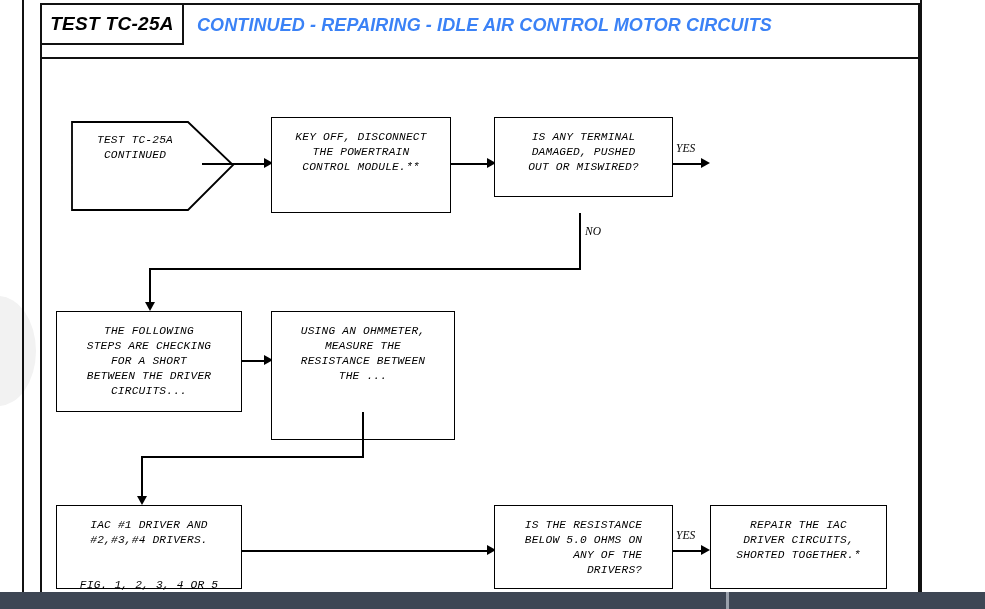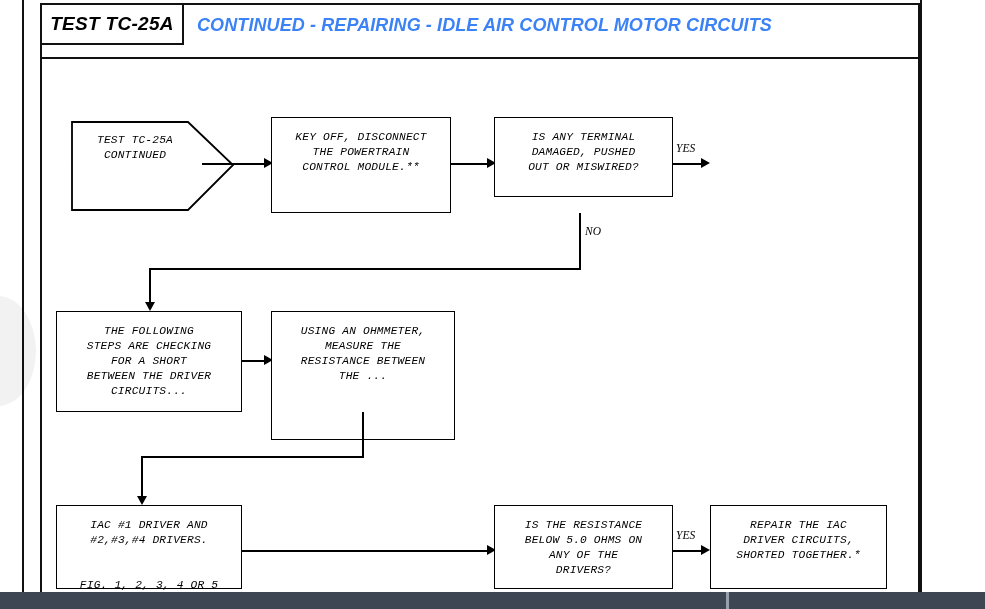--- a/index.html
+++ b/index.html
@@ -289,21 +289,21 @@
       <span class="txt">IAC #1 DRIVER AND
 #2,#3,#4 DRIVERS.
 
 
 FIG. 1, 2, 3, 4 OR 5</span>
     </div>
 
     <div class="conn h" style="left:200px; top:545px; width:249px;"></div>
     <div class="arrowhead right" style="left:445px; top:540px;"></div>
 
-    <div class="node top-aligned" id="node-resistance-check" style="left:452px; top:500px; width:179px; height:84px;">
+    <div class="node top-aligned" id="node-resistance-check" style="left:452px; top:500px; width:179px; height:84px;text-align:right;">
       <span class="txt">IS THE RESISTANCE
 BELOW 5.0 OHMS ON
 ANY OF THE
 DRIVERS?</span>
     </div>
 
     <div class="conn h" style="left:631px; top:545px; width:32px;"></div>
     <div class="arrowhead right" style="left:659px; top:540px;"></div>
     <span class="edge-label" style="left:634px; top:524px;">YES</span>
 

